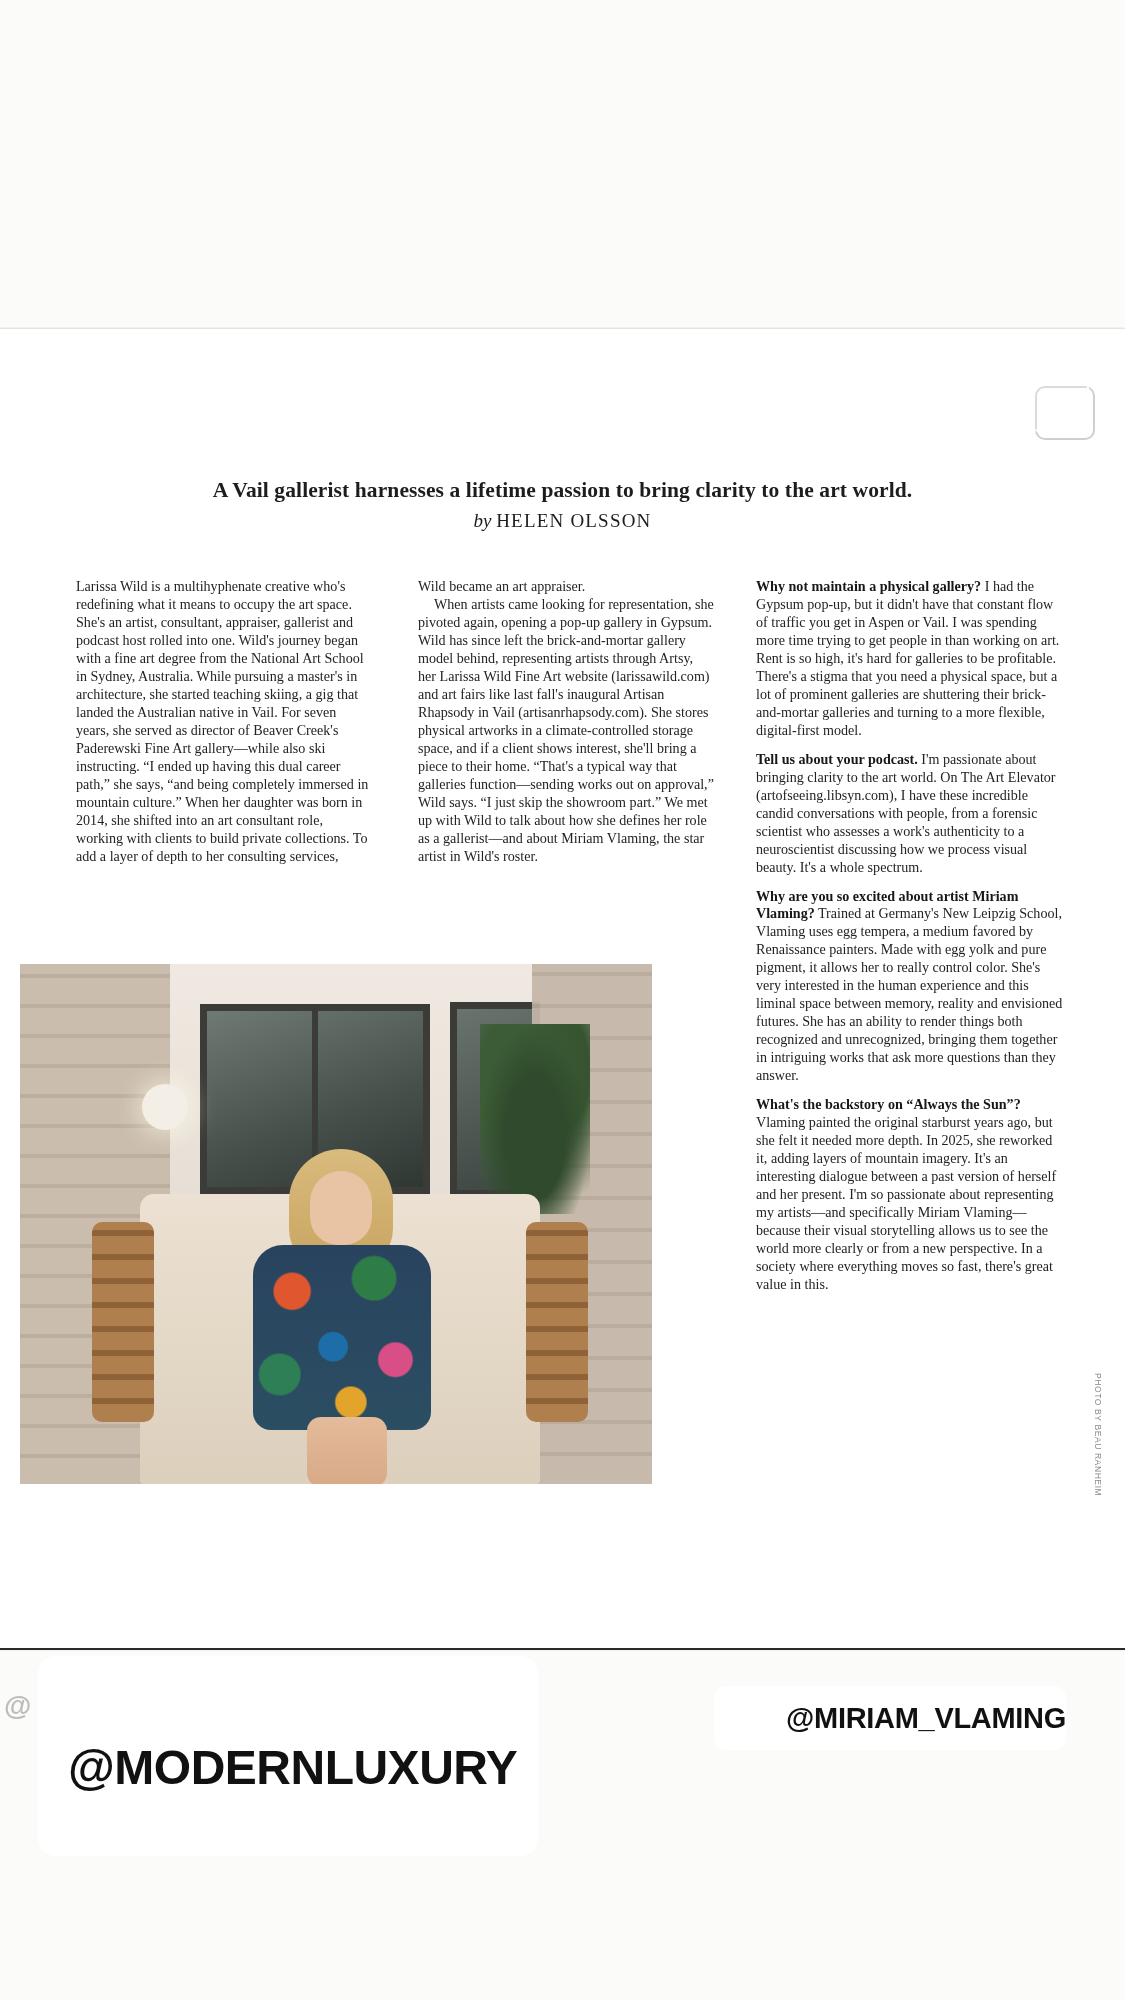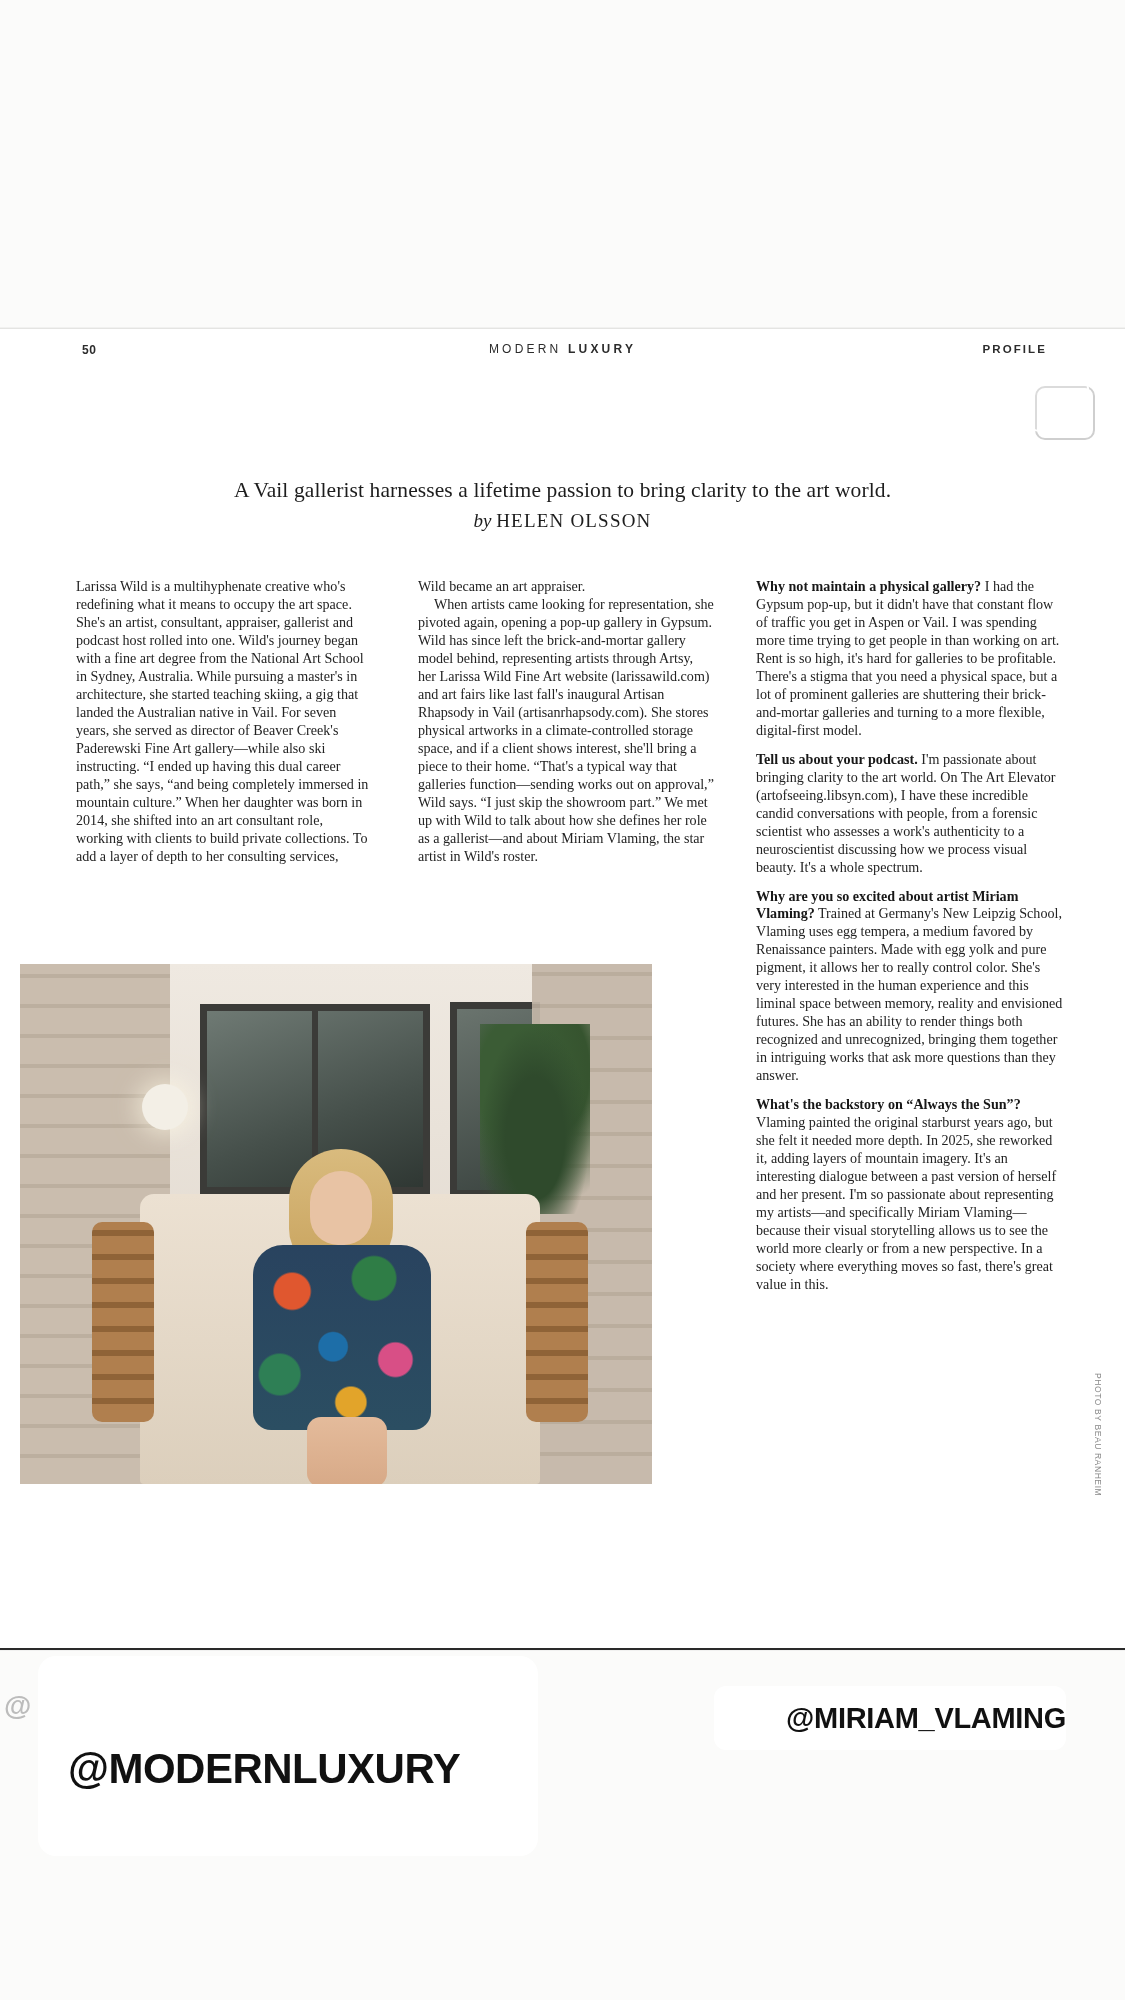--- a/index.html
+++ b/index.html
@@ -96,20 +96,21 @@
   }
   .deck {
     position: absolute;
     top: 150px;
     left: 0; right: 0;
     text-align: center;
     font-family: "Liberation Serif", serif;
     font-size: 21.5px;
     color: #1d1d1d;
     letter-spacing: 0.1px;
+    font-weight: bold;
   }
   .byline {
     position: absolute;
     top: 182px;
     left: 0; right: 0;
     text-align: center;
     font-family: "Liberation Serif", serif;
     font-size: 19px;
     color: #1d1d1d;
   }
@@ -275,21 +276,21 @@
     width: 500px;
     height: 200px;
     border-radius: 18px;
     flex-direction: column;
     align-items: flex-start;
     justify-content: center;
     padding: 0 30px;
     box-sizing: border-box;
   }
   .tag-line {
-    font-size: 42px;
+    font-size: 48px;
     font-weight: 700;
     letter-spacing: -0.5px;
     line-height: 1.42;
     display: flex;
     align-items: flex-start;
     margin-top: 25px;
   }
   .sticker-b {
     left: 714px;
     top: 1686px;
@@ -348,25 +349,20 @@
 
 <div class="screen">
 
   <div class="top-blank"></div>
   <div class="bottom-blank"></div>
 
   <div class="page">
     <div class="page-top-rule"></div>
     <div class="page-bottom-rule"></div>
 
-    <div class="runhead">
-      <div class="folio">50</div>
-      <div class="masthead"><span>MODERN </span><b>LUXURY</b></div>
-      <div class="section-label">PROFILE</div>
-    </div>
 
     <div class="deck">A Vail gallerist harnesses a lifetime passion to bring clarity to the art world.</div>
     <div class="byline">
       <span class="by">by </span><span class="name">HELEN OLSSON</span>
     </div>
 
     <div class="col col1">
       <p>Larissa Wild is a multihyphenate creative who's redefining what it means to occupy the art space. She's an artist, consultant, appraiser, gallerist and podcast host rolled into one. Wild's journey began with a fine art degree from the National Art School in Sydney, Australia. While pursuing a master's in architecture, she started teaching skiing, a gig that landed the Australian native in Vail. For seven years, she served as director of Beaver Creek's Paderewski Fine Art gallery—while also ski instructing. “I ended up having this dual career path,” she says, “and being completely immersed in mountain culture.” When her daughter was born in 2014, she shifted into an art consultant role, working with clients to build private collections. To add a layer of depth to her consulting services,</p>
     </div>
 

